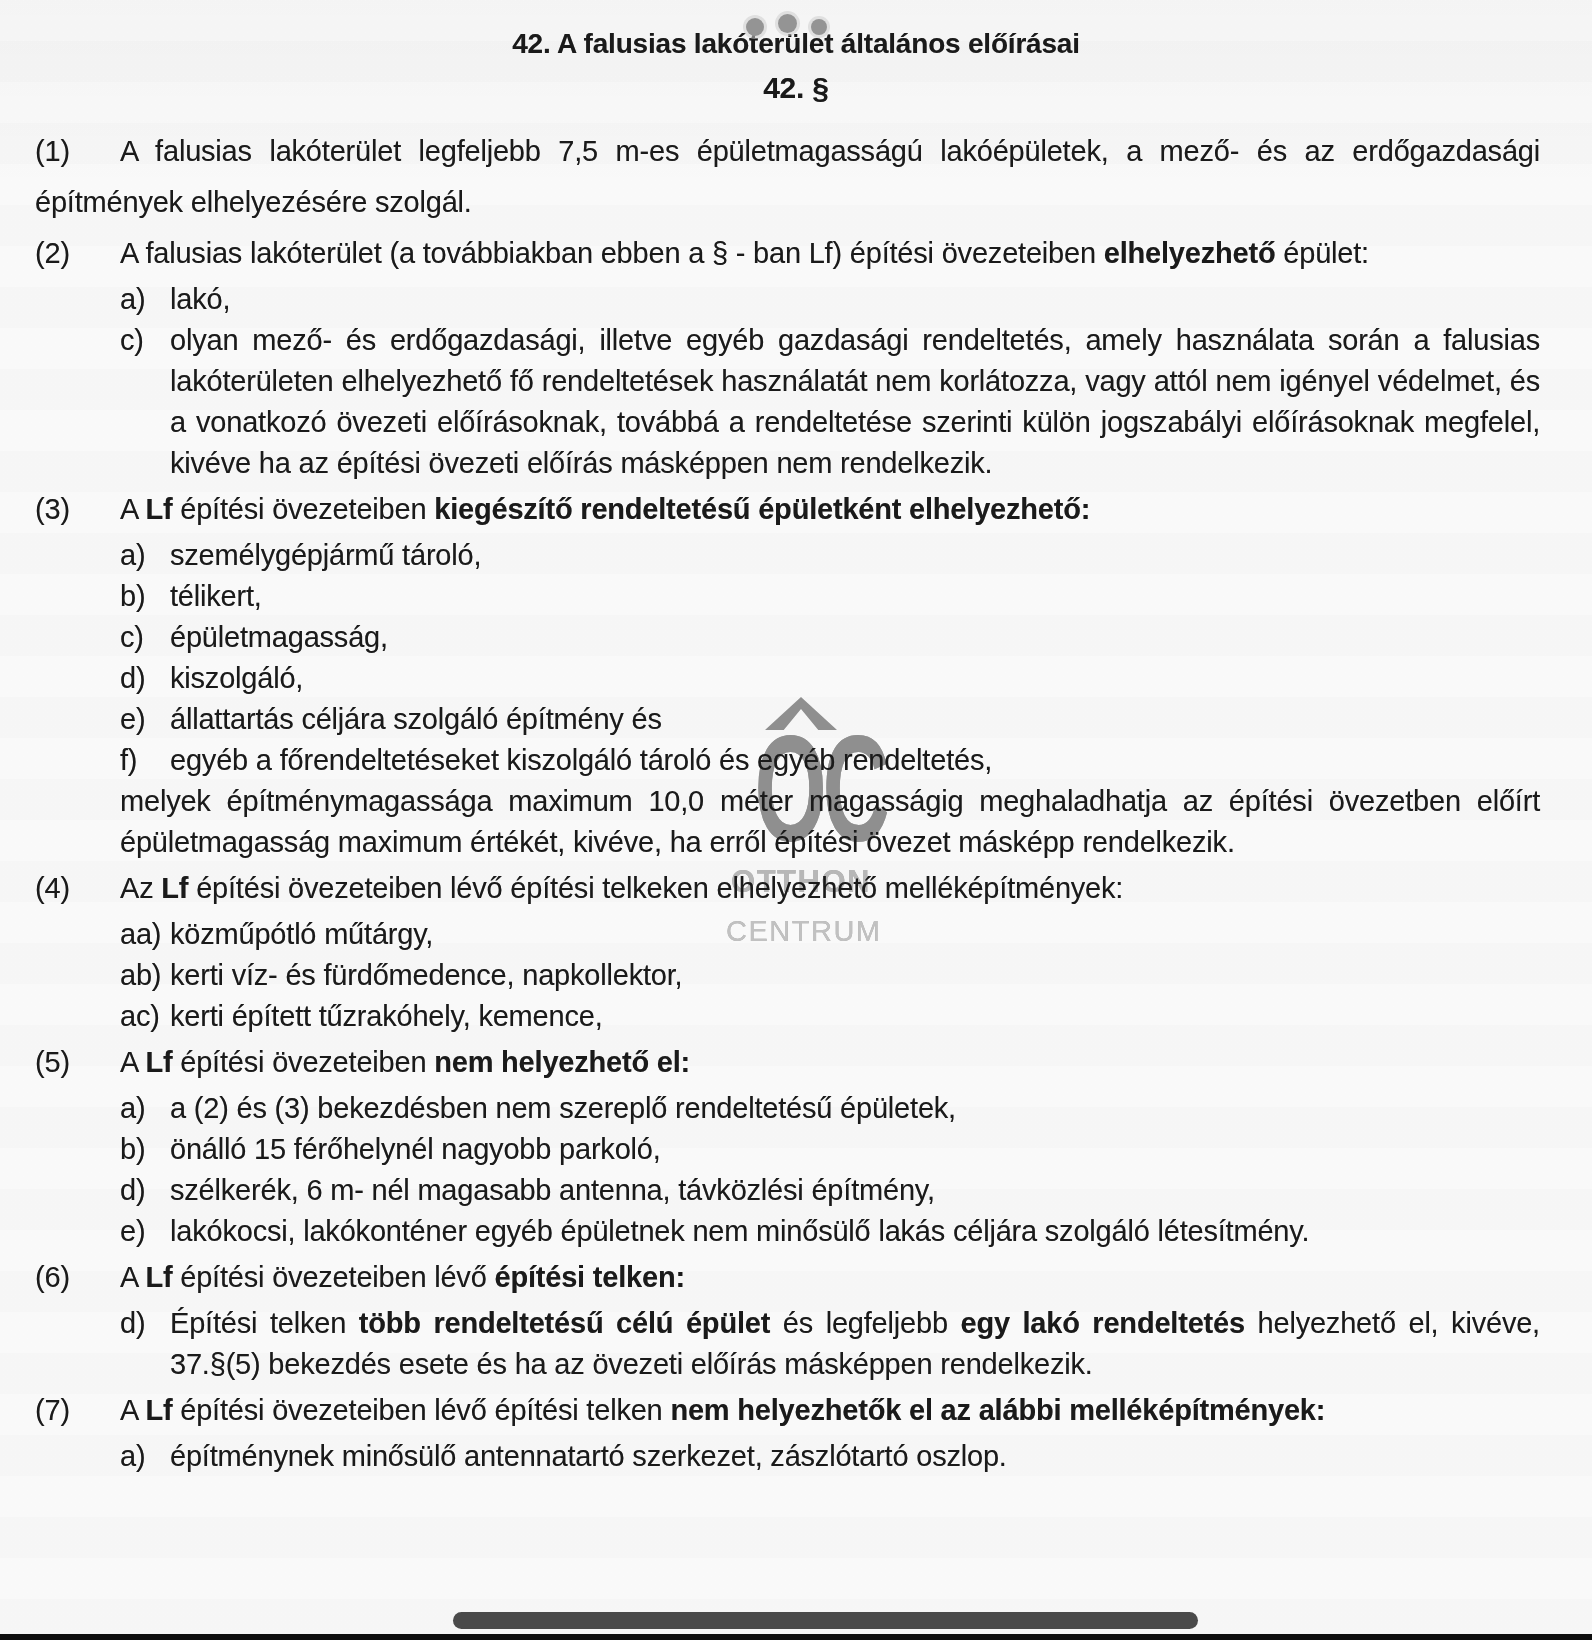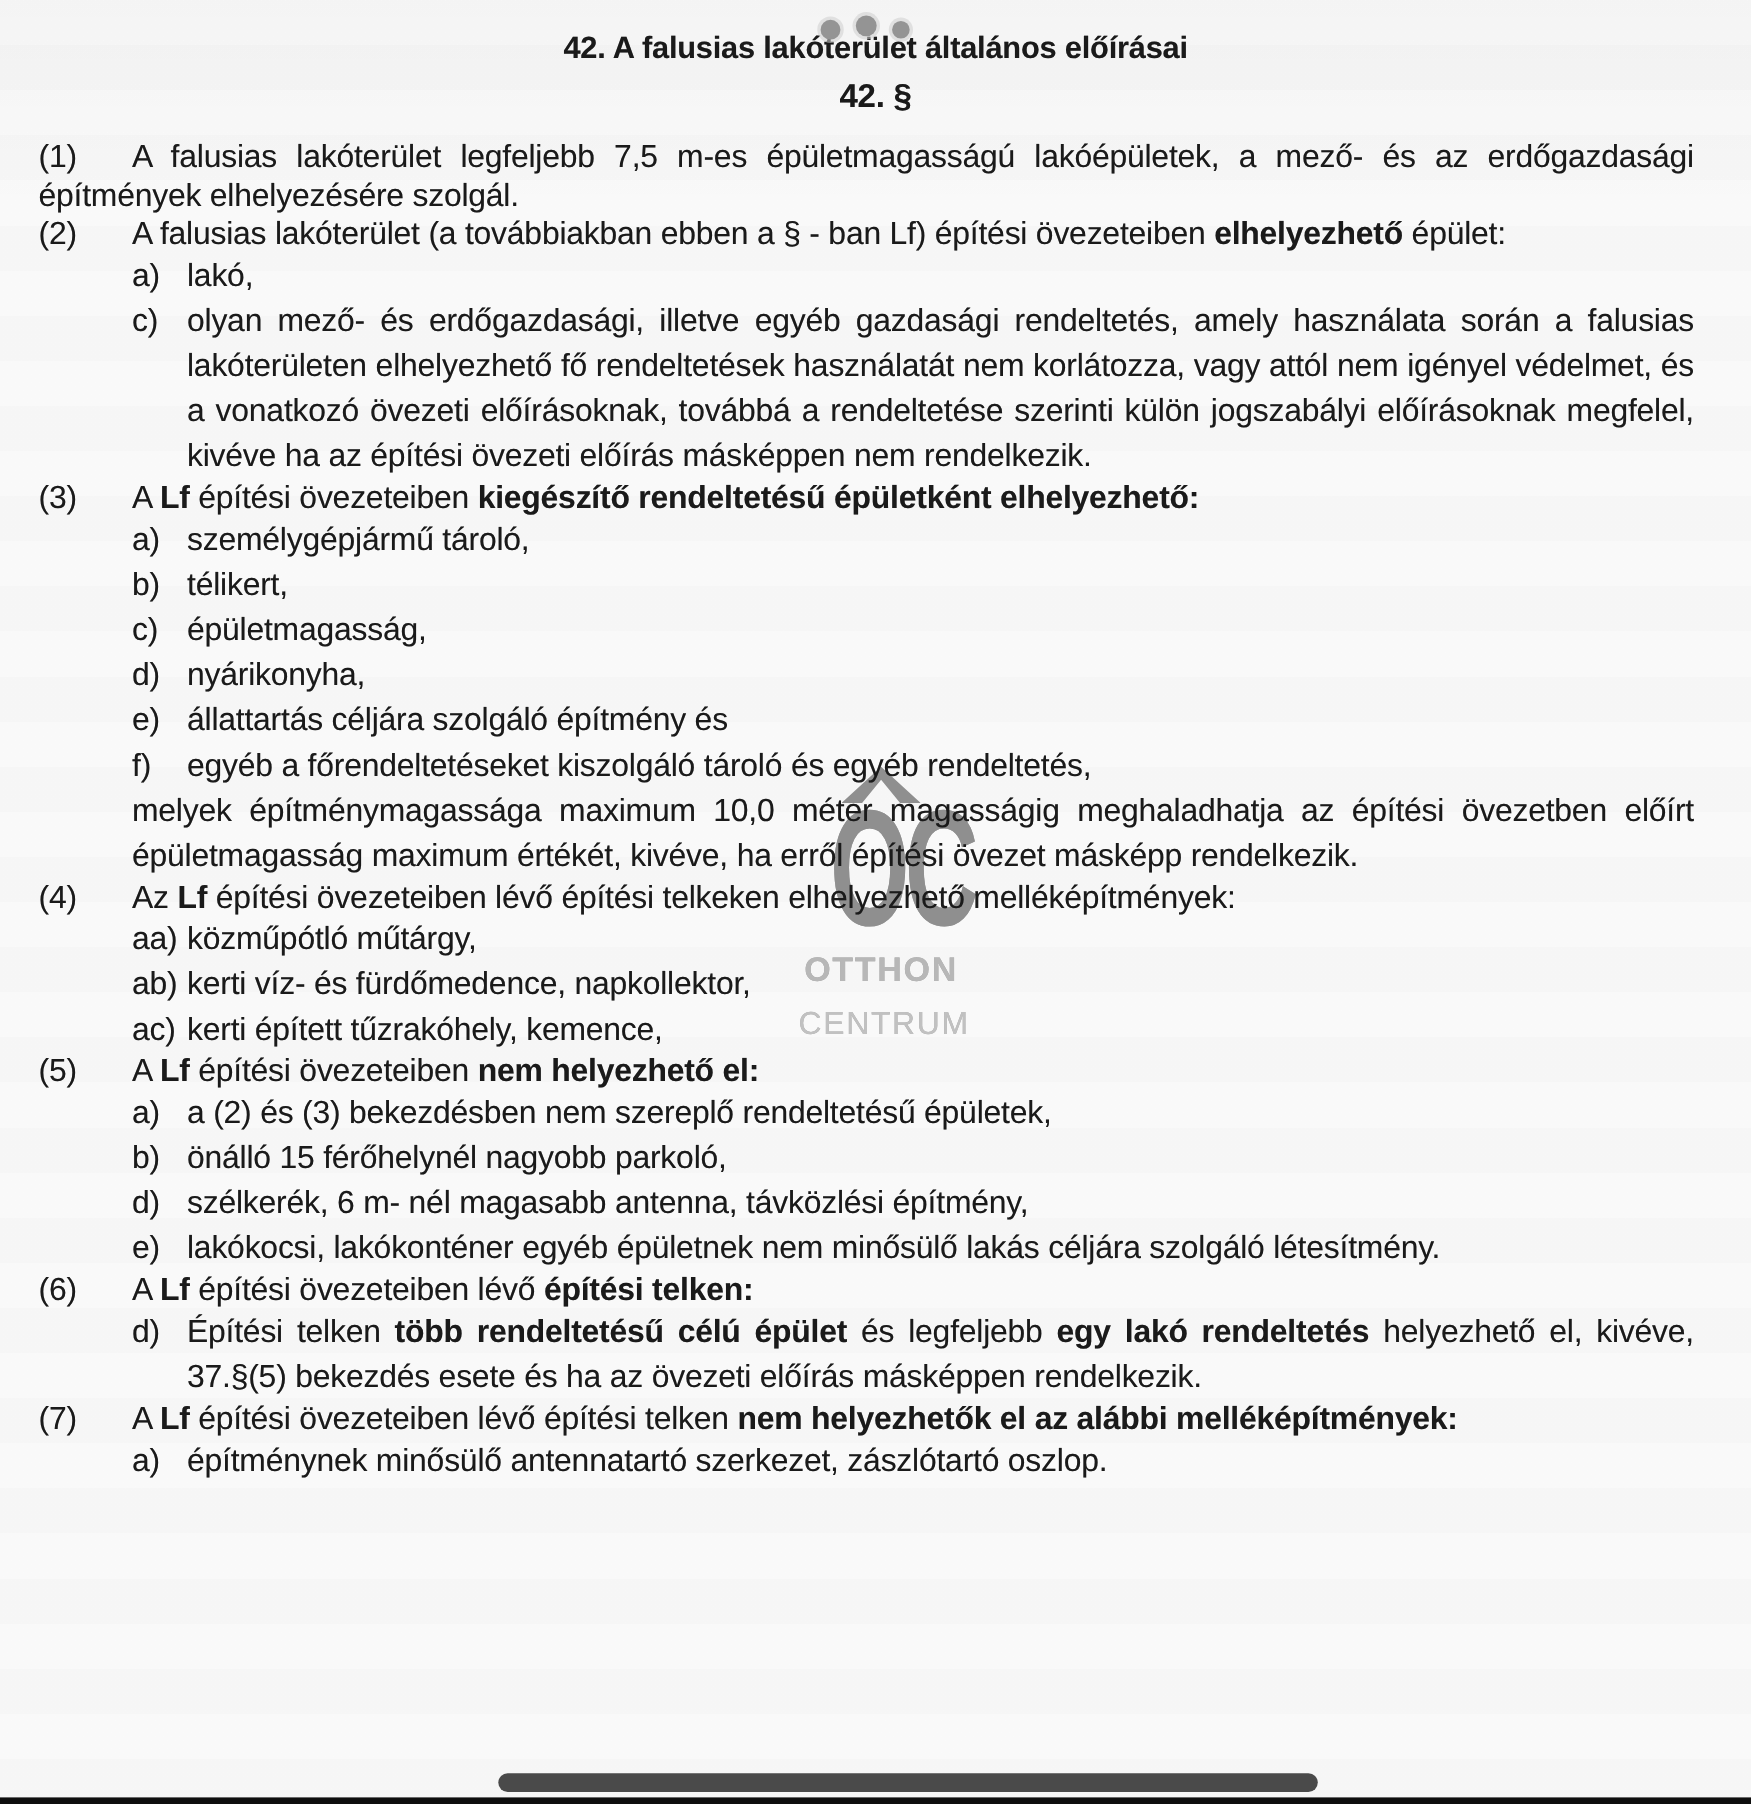--- a/index.html
+++ b/index.html
@@ -26,21 +26,21 @@
     margin:0;
     text-align:center;
     font-size:30px;font-weight:700;line-height:44px;
   }
   .doc-body{
     position:relative;
     z-index:2;
     margin:16px 52px 0 35px;
     width:1505px;
   }
-  .intro{margin:0;text-align:justify;line-height:35px;}
+  .intro{margin:0;text-align:justify;line-height:51px;}
   .num{display:inline-block;width:85px;}
   .items{margin-left:85px;}
   .item{margin:0;padding-left:50px;text-indent:-50px;text-align:justify;line-height:41px;}
   .marker{display:inline-block;min-width:50px;text-indent:0;}
   .note{margin:0 0 0 85px;text-align:justify;line-height:41px;}
   .b{font-weight:700;}
 
   
   .dots{position:absolute;top:0;left:0;z-index:1;}
   .dot{position:absolute;border-radius:50%;background:#949494;box-shadow:0 0 0 3px rgba(205,205,205,0.55);}
@@ -119,21 +119,21 @@
           <p class="item"><span class="marker">a)</span><span>lakó,</span></p>
           <p class="item"><span class="marker">c)</span><span>olyan mező- és erdőgazdasági, illetve egyéb gazdasági rendeltetés, amely használata során a falusias lakóterületen elhelyezhető fő rendeltetések használatát nem korlátozza, vagy attól nem igényel védelmet, és a vonatkozó övezeti előírásoknak, továbbá a rendeltetése szerinti külön jogszabályi előírásoknak megfelel, kivéve ha az építési övezeti előírás másképpen nem rendelkezik.</span></p>
         </div>
       </div>
       <div>
         <p class="intro"><span class="num">(3)</span><span>A </span><span class="b">Lf</span><span> építési övezeteiben </span><span class="b">kiegészítő rendeltetésű épületként elhelyezhető:</span></p>
         <div class="items">
           <p class="item"><span class="marker">a)</span><span>személygépjármű tároló,</span></p>
           <p class="item"><span class="marker">b)</span><span>télikert,</span></p>
           <p class="item"><span class="marker">c)</span><span>épületmagasság,</span></p>
-          <p class="item"><span class="marker">d)</span><span>nyárikonyha,</span></p>
+          <p class="item"><span class="marker">d)</span><span>kiszolgáló,</span></p>
           <p class="item"><span class="marker">e)</span><span>állattartás céljára szolgáló építmény és</span></p>
           <p class="item"><span class="marker">f)</span><span>egyéb a főrendeltetéseket kiszolgáló tároló és egyéb rendeltetés,</span></p>
         </div>
         <p class="note"><span>melyek építménymagassága maximum 10,0 méter magasságig meghaladhatja az építési övezetben előírt épületmagasság maximum értékét, kivéve, ha erről építési övezet másképp rendelkezik.</span></p>
       </div>
       <div>
         <p class="intro"><span class="num">(4)</span><span>Az </span><span class="b">Lf</span><span> építési övezeteiben lévő építési telkeken elhelyezhető melléképítmények:</span></p>
         <div class="items">
           <p class="item"><span class="marker">aa)</span><span>közműpótló műtárgy,</span></p>
           <p class="item"><span class="marker">ab)</span><span>kerti víz- és fürdőmedence, napkollektor,</span></p>

